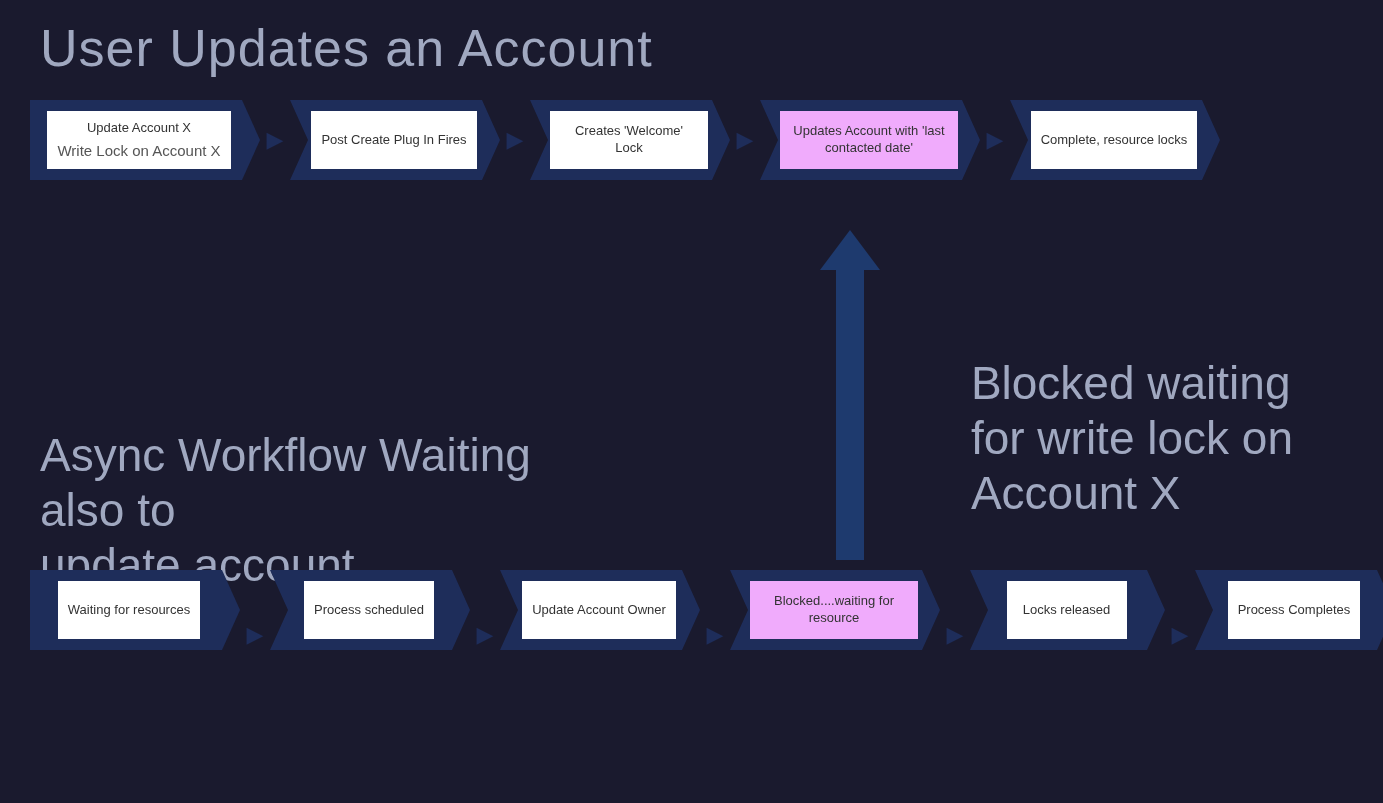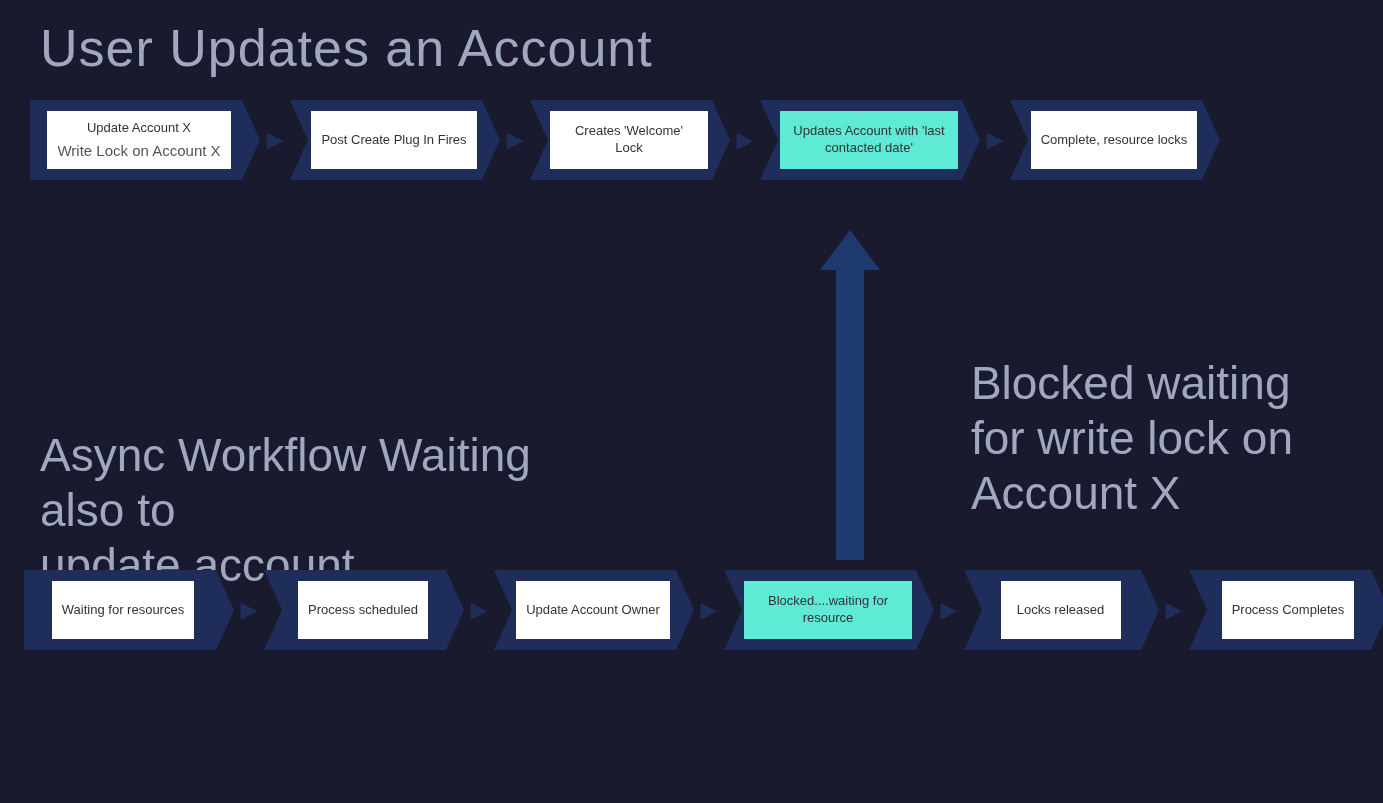--- a/index.html
+++ b/index.html
@@ -40,22 +40,23 @@
     }
 
     .flow-row-top {
       top: 100px;
       left: 30px;
       right: 30px;
     }
 
     .flow-row-bottom {
       top: 570px;
-      left: 24px;
+      left: 30px;
       right: 30px;
+      align-items: flex-end;
     }
 
     
     .chevron-bg {
       position: relative;
       display: flex;
       align-items: center;
       height: 80px;
     }
 
@@ -121,21 +122,21 @@
     
     .flow-row-top .chevron-shape {
       width: 220px;
     }
 
     .flow-row-bottom .chevron-shape {
       width: 200px;
     }
 
     .chevron-inner.highlighted {
-      background: #5eead4;
+      background: #f0abfc;
     }
 
     
     .async-title {
       position: absolute;
       top: 418px;
       left: 40px;
       color: #a0a8c0;
       font-size: 46px;
       font-weight: 300;

